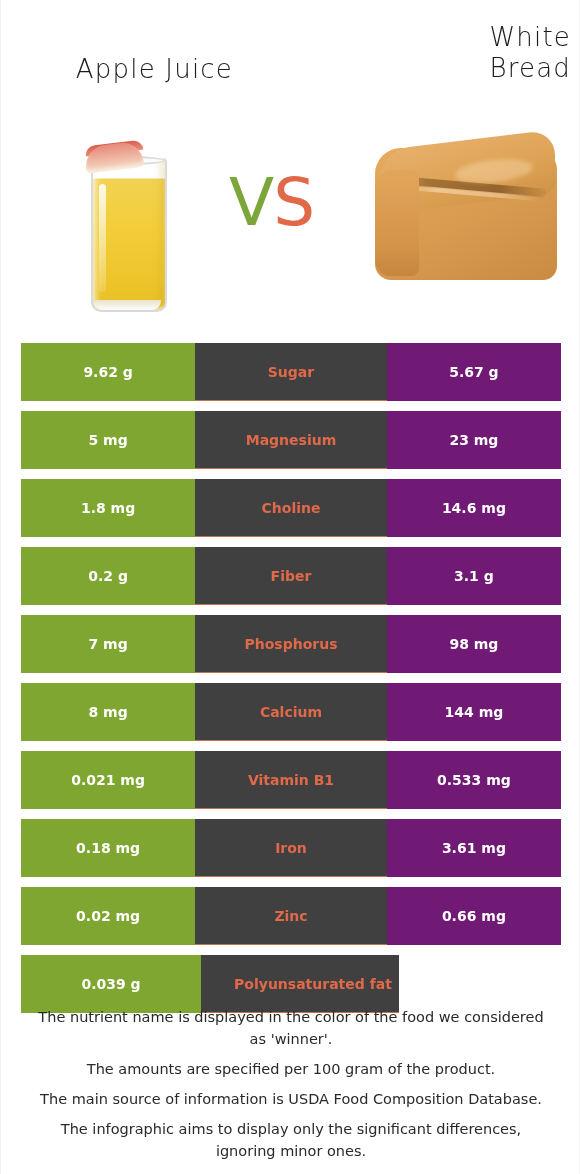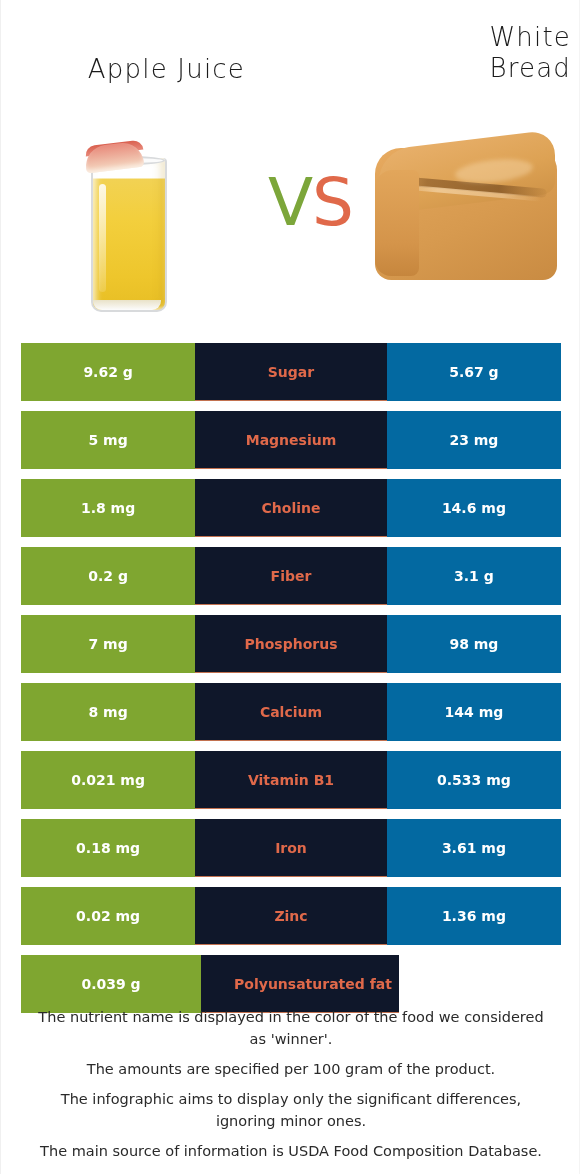--- a/index.html
+++ b/index.html
@@ -35,21 +35,21 @@
     font-family: "DejaVu Sans", sans-serif;
     font-weight: 300;
     font-size: 26px;
     letter-spacing: 1.2px;
     color: #1b1b1b;
     text-align: right;
     line-height: 1.18;
     text-transform: capitalize;
   }
   .title-left {
-    left: 14px;
+    left: 2px;
     width: 230px;
     top: 54px;
   }
   .title-right {
     left: 340px;
     width: 230px;
     top: 22px;
   }
 
   
@@ -57,21 +57,21 @@
     position: absolute;
     left: 228px;
     top: 163px;
     width: 124px;
     height: 80px;
     font-family: "DejaVu Sans", sans-serif;
     font-size: 66px;
     font-weight: 400;
     letter-spacing: -1px;
     line-height: 80px;
-    text-align: right;
+    text-align: left;
     white-space: nowrap;
   }
   .vs .v { color: #7CA63A; }
   .vs .s { color: #E0694A; }
 
   
   .food-left {
     position: absolute;
     left: 72px;
     top: 128px;
@@ -239,31 +239,31 @@
     font-weight: 700;
     box-sizing: border-box;
   }
   .cell-left {
     width: 180px;
     background: #7FA630;
     color: #ffffff;
   }
   .cell-mid {
     width: 198px;
-    background: #0f172a;
+    background: #404040;
     color: #E0694A;
     border-bottom: 1px solid #c2714f;
   }
   .row:last-child .cell-mid {
     border-bottom: 1px solid #c2714f;
     padding-left: 26px;
   }
   .cell-right {
     width: 180px;
-    background: #0369a1;
+    background: #701a75;
     color: #ffffff;
   }
 
   
   .footer {
     position: absolute;
     left: 22px;
     top: 998px;
     width: 536px;
     text-align: center;
@@ -360,30 +360,30 @@
 
     <div class="row">
       <div class="cell cell-left">0.18 mg</div>
       <div class="cell cell-mid">Iron</div>
       <div class="cell cell-right">3.61 mg</div>
     </div>
 
     <div class="row">
       <div class="cell cell-left">0.02 mg</div>
       <div class="cell cell-mid">Zinc</div>
-      <div class="cell cell-right">1.36 mg</div>
+      <div class="cell cell-right">0.66 mg</div>
     </div>
 
     <div class="row">
       <div class="cell cell-left">0.039 g</div>
       <div class="cell cell-mid">Polyunsaturated fat</div>
     </div>
 
   </div>
 
   <div class="footer">
     <p>The nutrient name is displayed in the color of the food we considered as 'winner'.</p>
     <p>The amounts are specified per 100 gram of the product.</p>
+    <p>The main source of information is USDA Food Composition Database.</p>
     <p>The infographic aims to display only the significant differences, ignoring minor ones.</p>
-    <p>The main source of information is USDA Food Composition Database.</p>
   </div>
 
 </div>
 
 </body></html>

